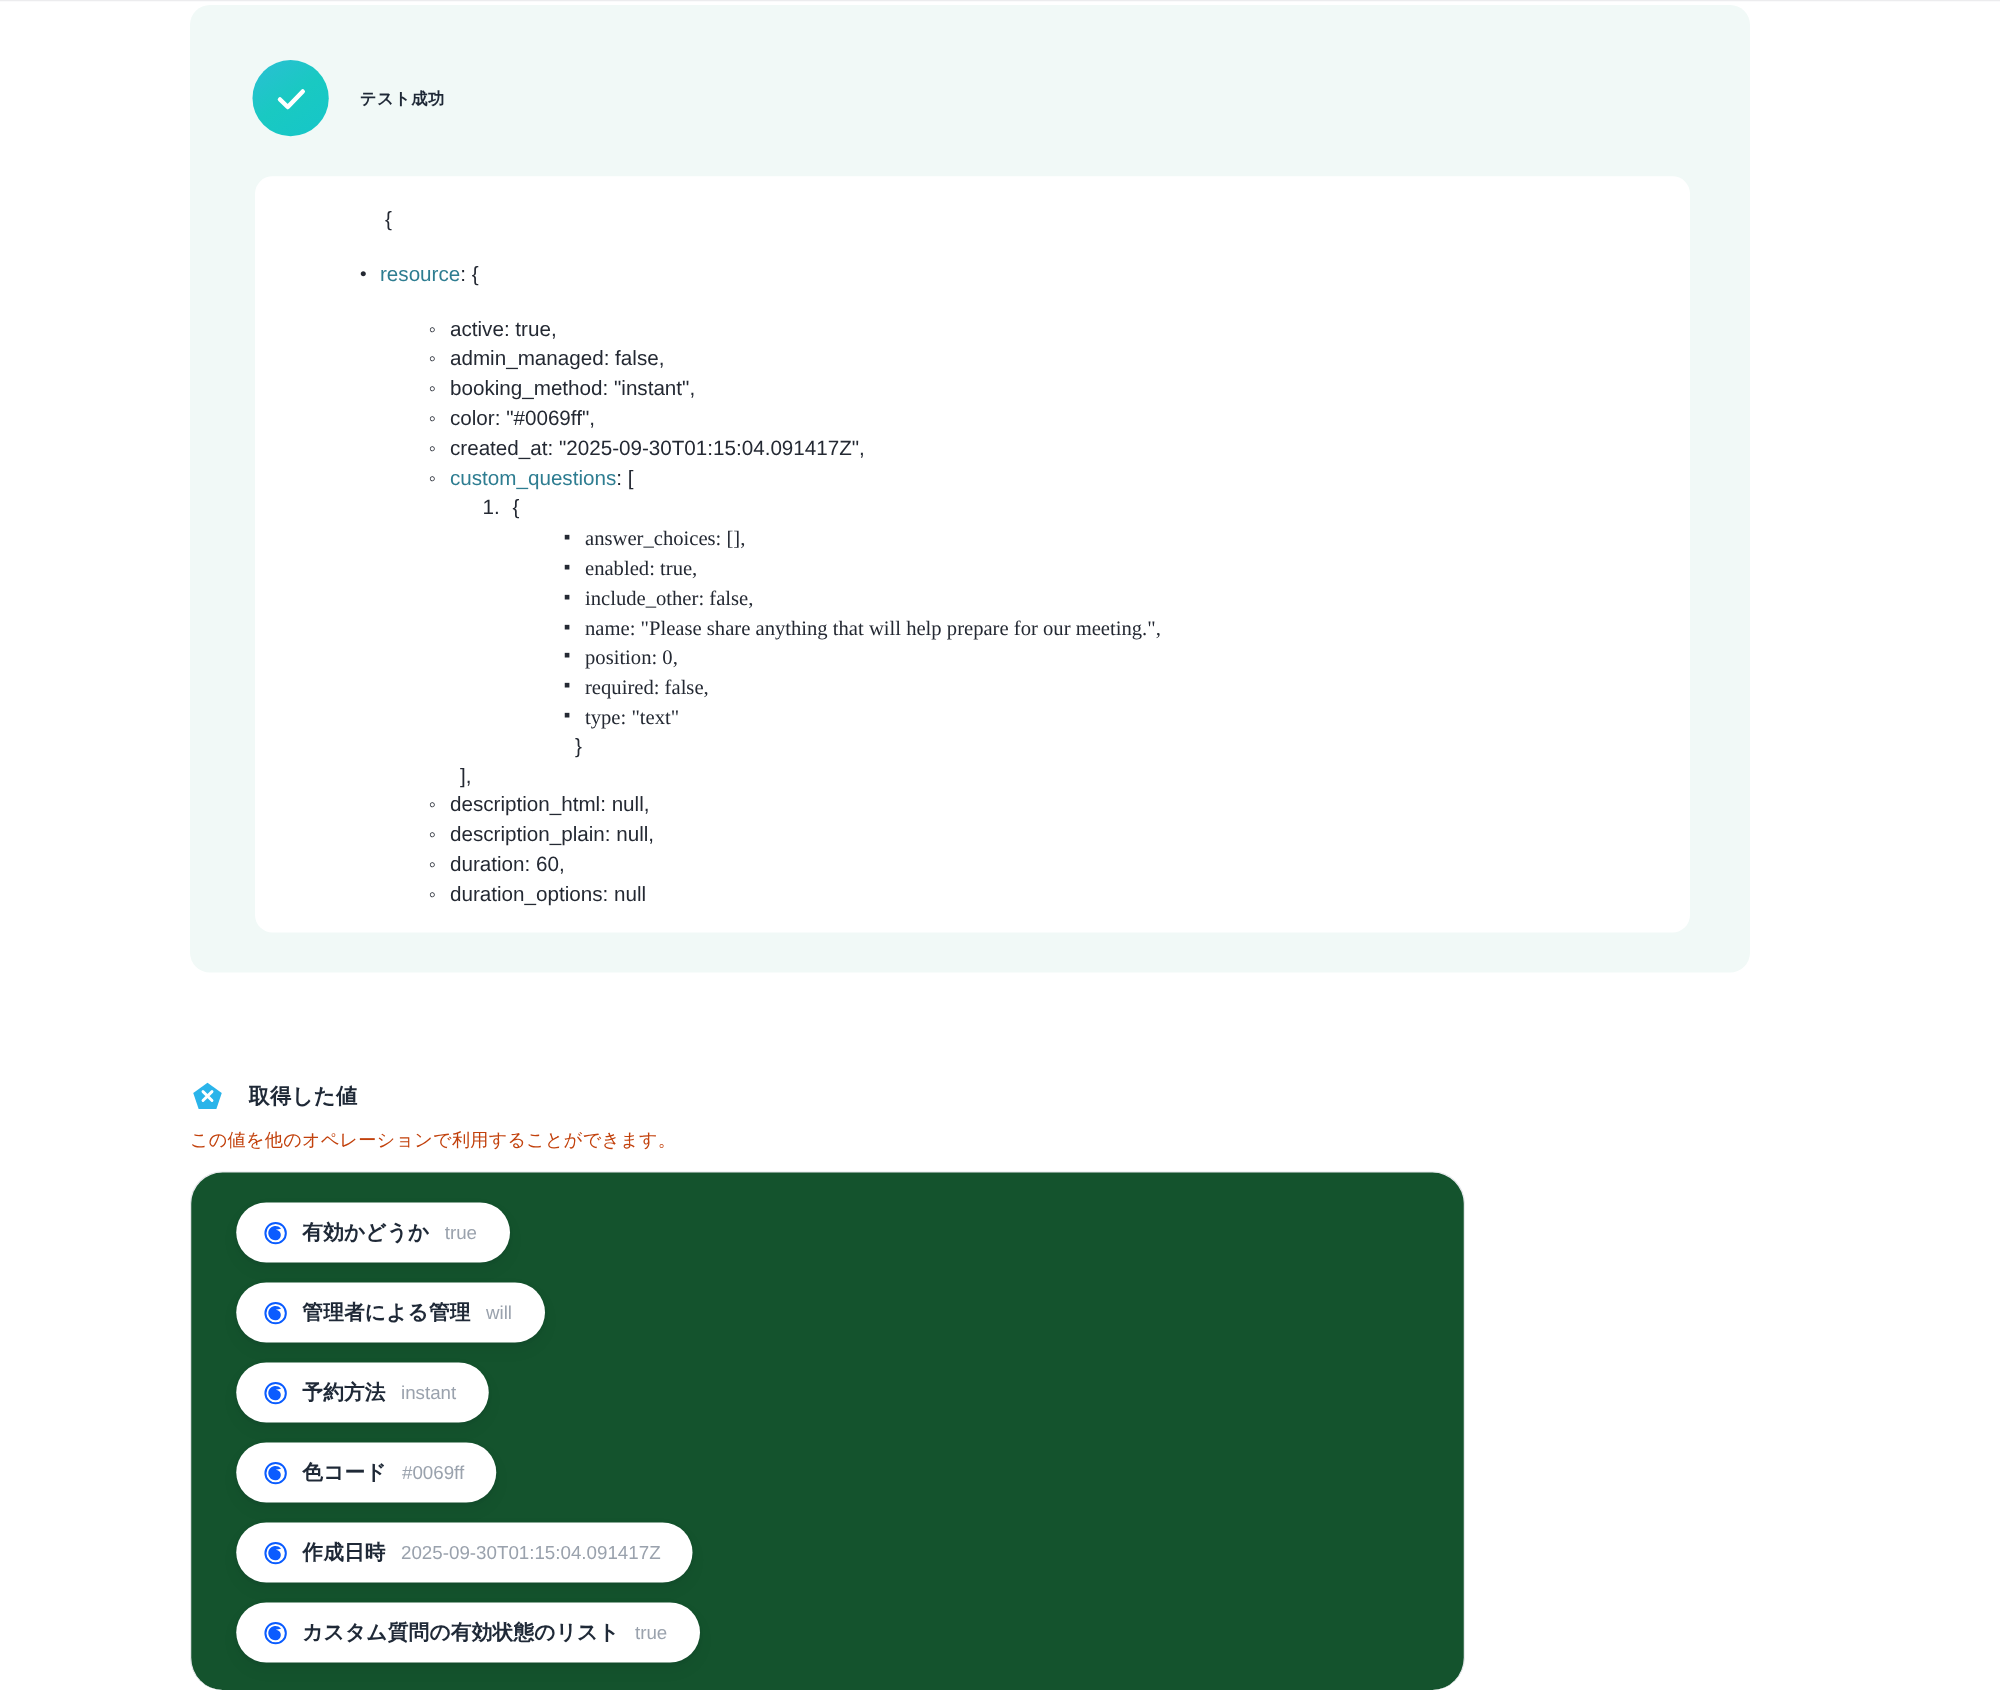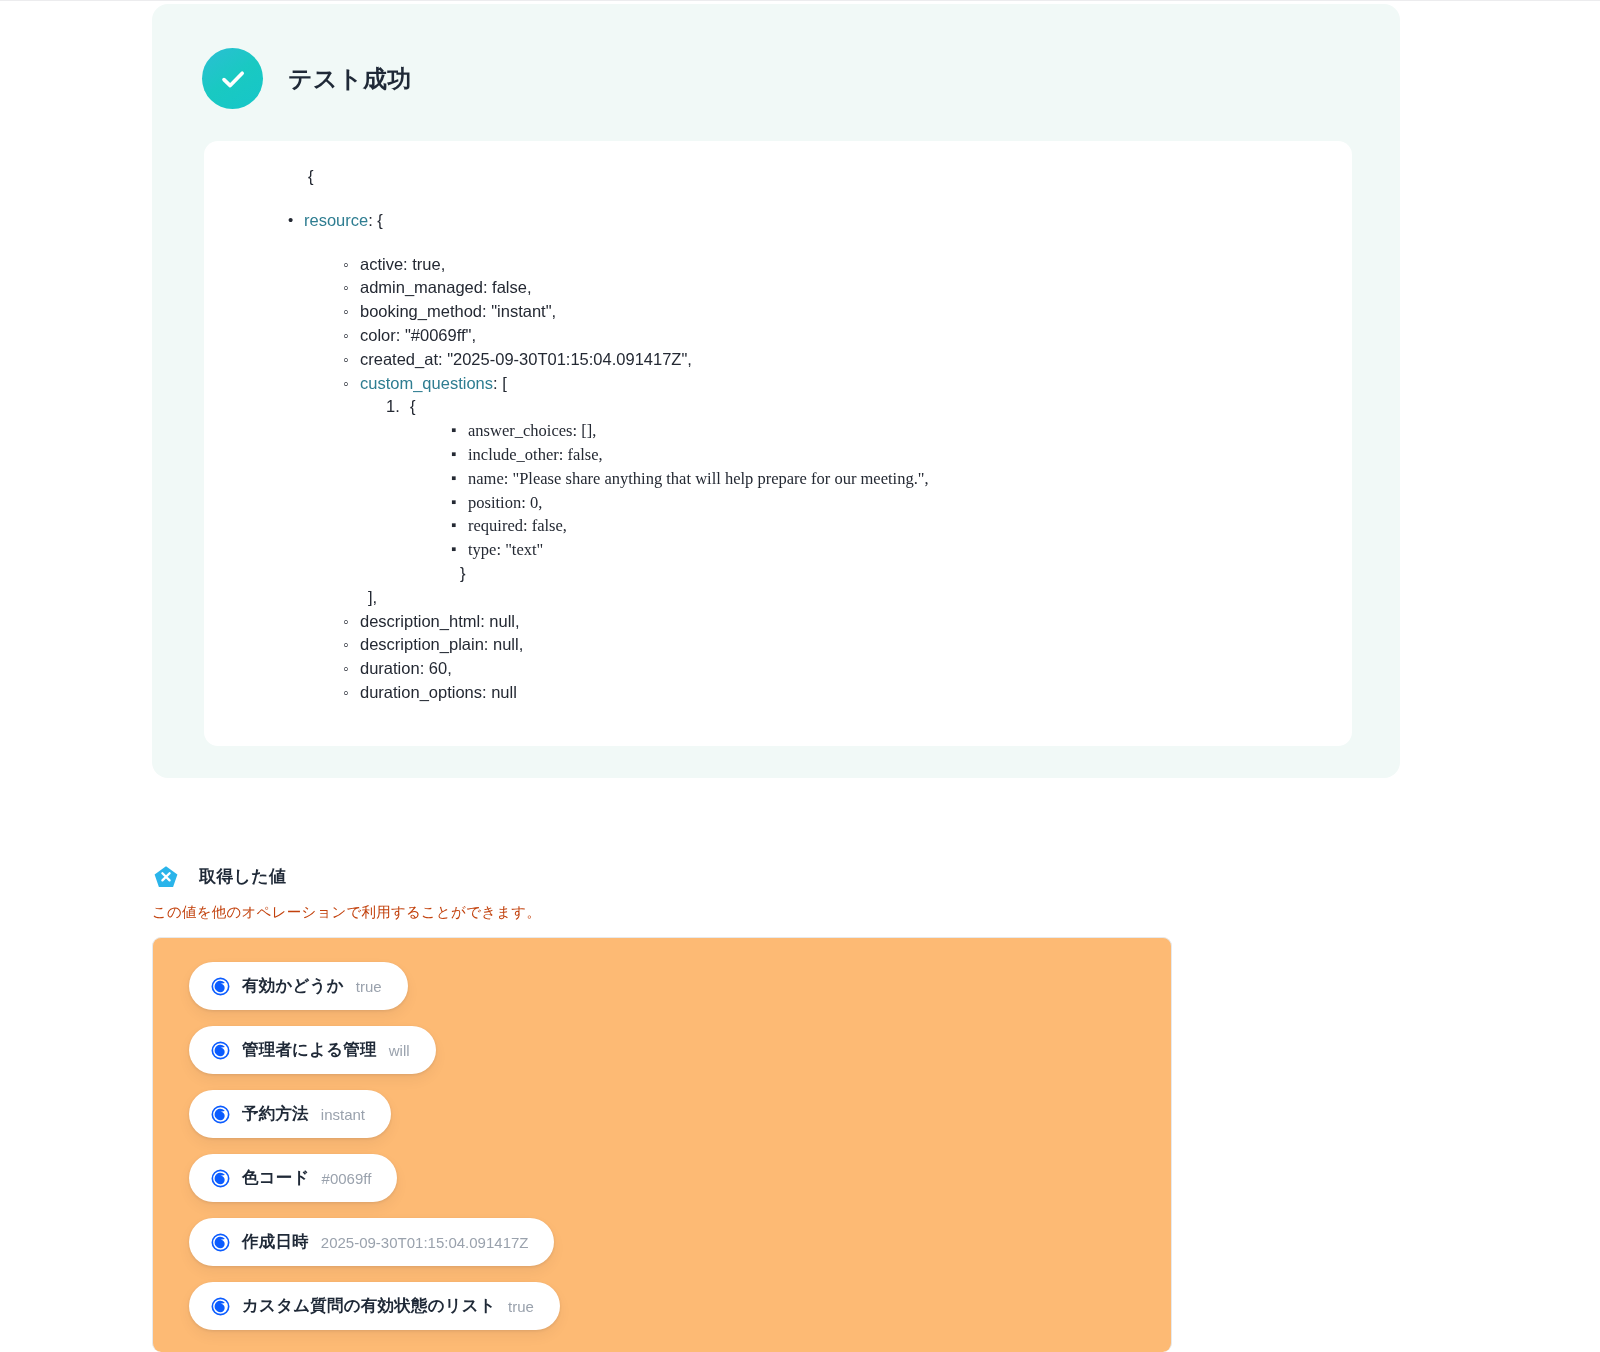--- a/index.html
+++ b/index.html
@@ -38,21 +38,21 @@
   }
   .check-circle {
     width: 61px; height: 61px;
     border-radius: 50%;
     background: linear-gradient(145deg, #2bbfd4 0%, #19c9c2 50%, #16c6c9 100%);
     display: flex; align-items: center; justify-content: center;
     flex: 0 0 auto;
   }
   .check-circle svg { display:block; }
   .success-title {
-    font-size: 24px;
+    font-size: 13px;
     font-weight: 700;
     color: #1f2937;
     letter-spacing: 0.4px;
   }
 
   
   .json-box {
     position: absolute;
     left: 52px;
     top: 137px;
@@ -128,23 +128,23 @@
     font-size: 14.5px;
     color: #c2410c;
     letter-spacing: 0.2px;
   }
   .ev-card {
     position: absolute;
     left: 152px;
     top: 937px;
     width: 1020px;
     height: 415px;
-    background: #fdba74;
+    background: #14532d;
     border: 1px solid #e7e9ec;
-    border-radius: 9px;
+    border-radius: 26px;
     border-bottom: none;
   }
   .ev-list {
     position: absolute;
     left: 36px;
     top: 24px;
     right: 24px;
     display: flex;
     flex-direction: column;
     gap: 16px;
@@ -234,20 +234,23 @@
                 <ul class="ul-lvl lvl3">
                   <li class="b-num">
                     <span class="k-plain">{</span>
                   </li>
                   <li style="list-style:none;font-family:Liberation Serif, serif;">
                     <ul class="ul-lvl lvl4">
                       <li class="b-sq">
                         <span class="k-plain">answer_choices</span><span class="k-plain">: [],</span>
                       </li>
                       <li class="b-sq">
+                        <span class="k-plain">enabled</span><span class="k-plain">: true,</span>
+                      </li>
+                      <li class="b-sq">
                         <span class="k-plain">include_other</span><span class="k-plain">: false,</span>
                       </li>
                       <li class="b-sq">
                         <span class="k-plain">name</span><span class="k-plain">: "Please share anything that will help prepare for our meeting.",</span>
                       </li>
                       <li class="b-sq">
                         <span class="k-plain">position</span><span class="k-plain">: 0,</span>
                       </li>
                       <li class="b-sq">
                         <span class="k-plain">required</span><span class="k-plain">: false,</span>

